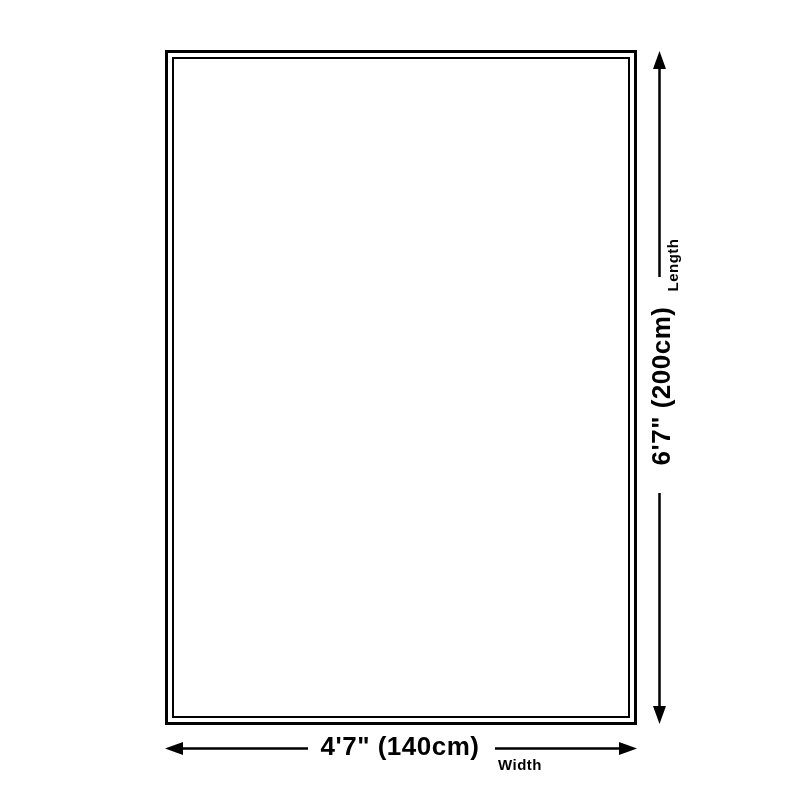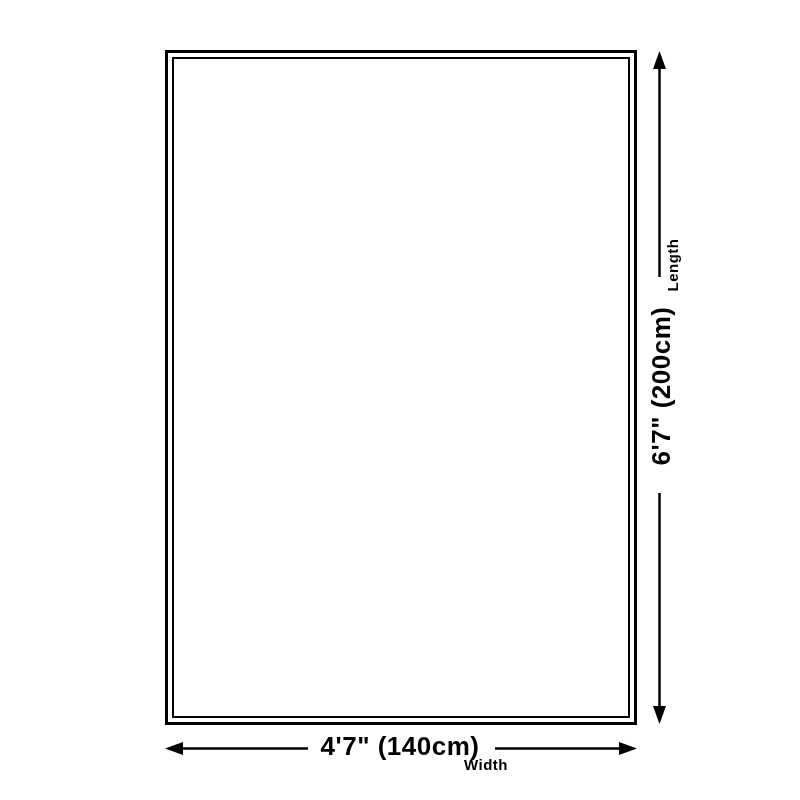--- a/index.html
+++ b/index.html
@@ -75,21 +75,21 @@
     letter-spacing: 0.5px;
     color: #000000;
     white-space: nowrap;
   }
   .axis-length {
     left: 672px;
     top: 265px;
     transform: translate(-50%, -50%) rotate(-90deg);
   }
   .axis-width {
-    left: 486px;
+    left: 520px;
     top: 764px;
     transform: translate(-50%, -50%);
   }
 </style>
 </head>
 <body>
 
 <div class="stage">
 
   <div class="rug">

